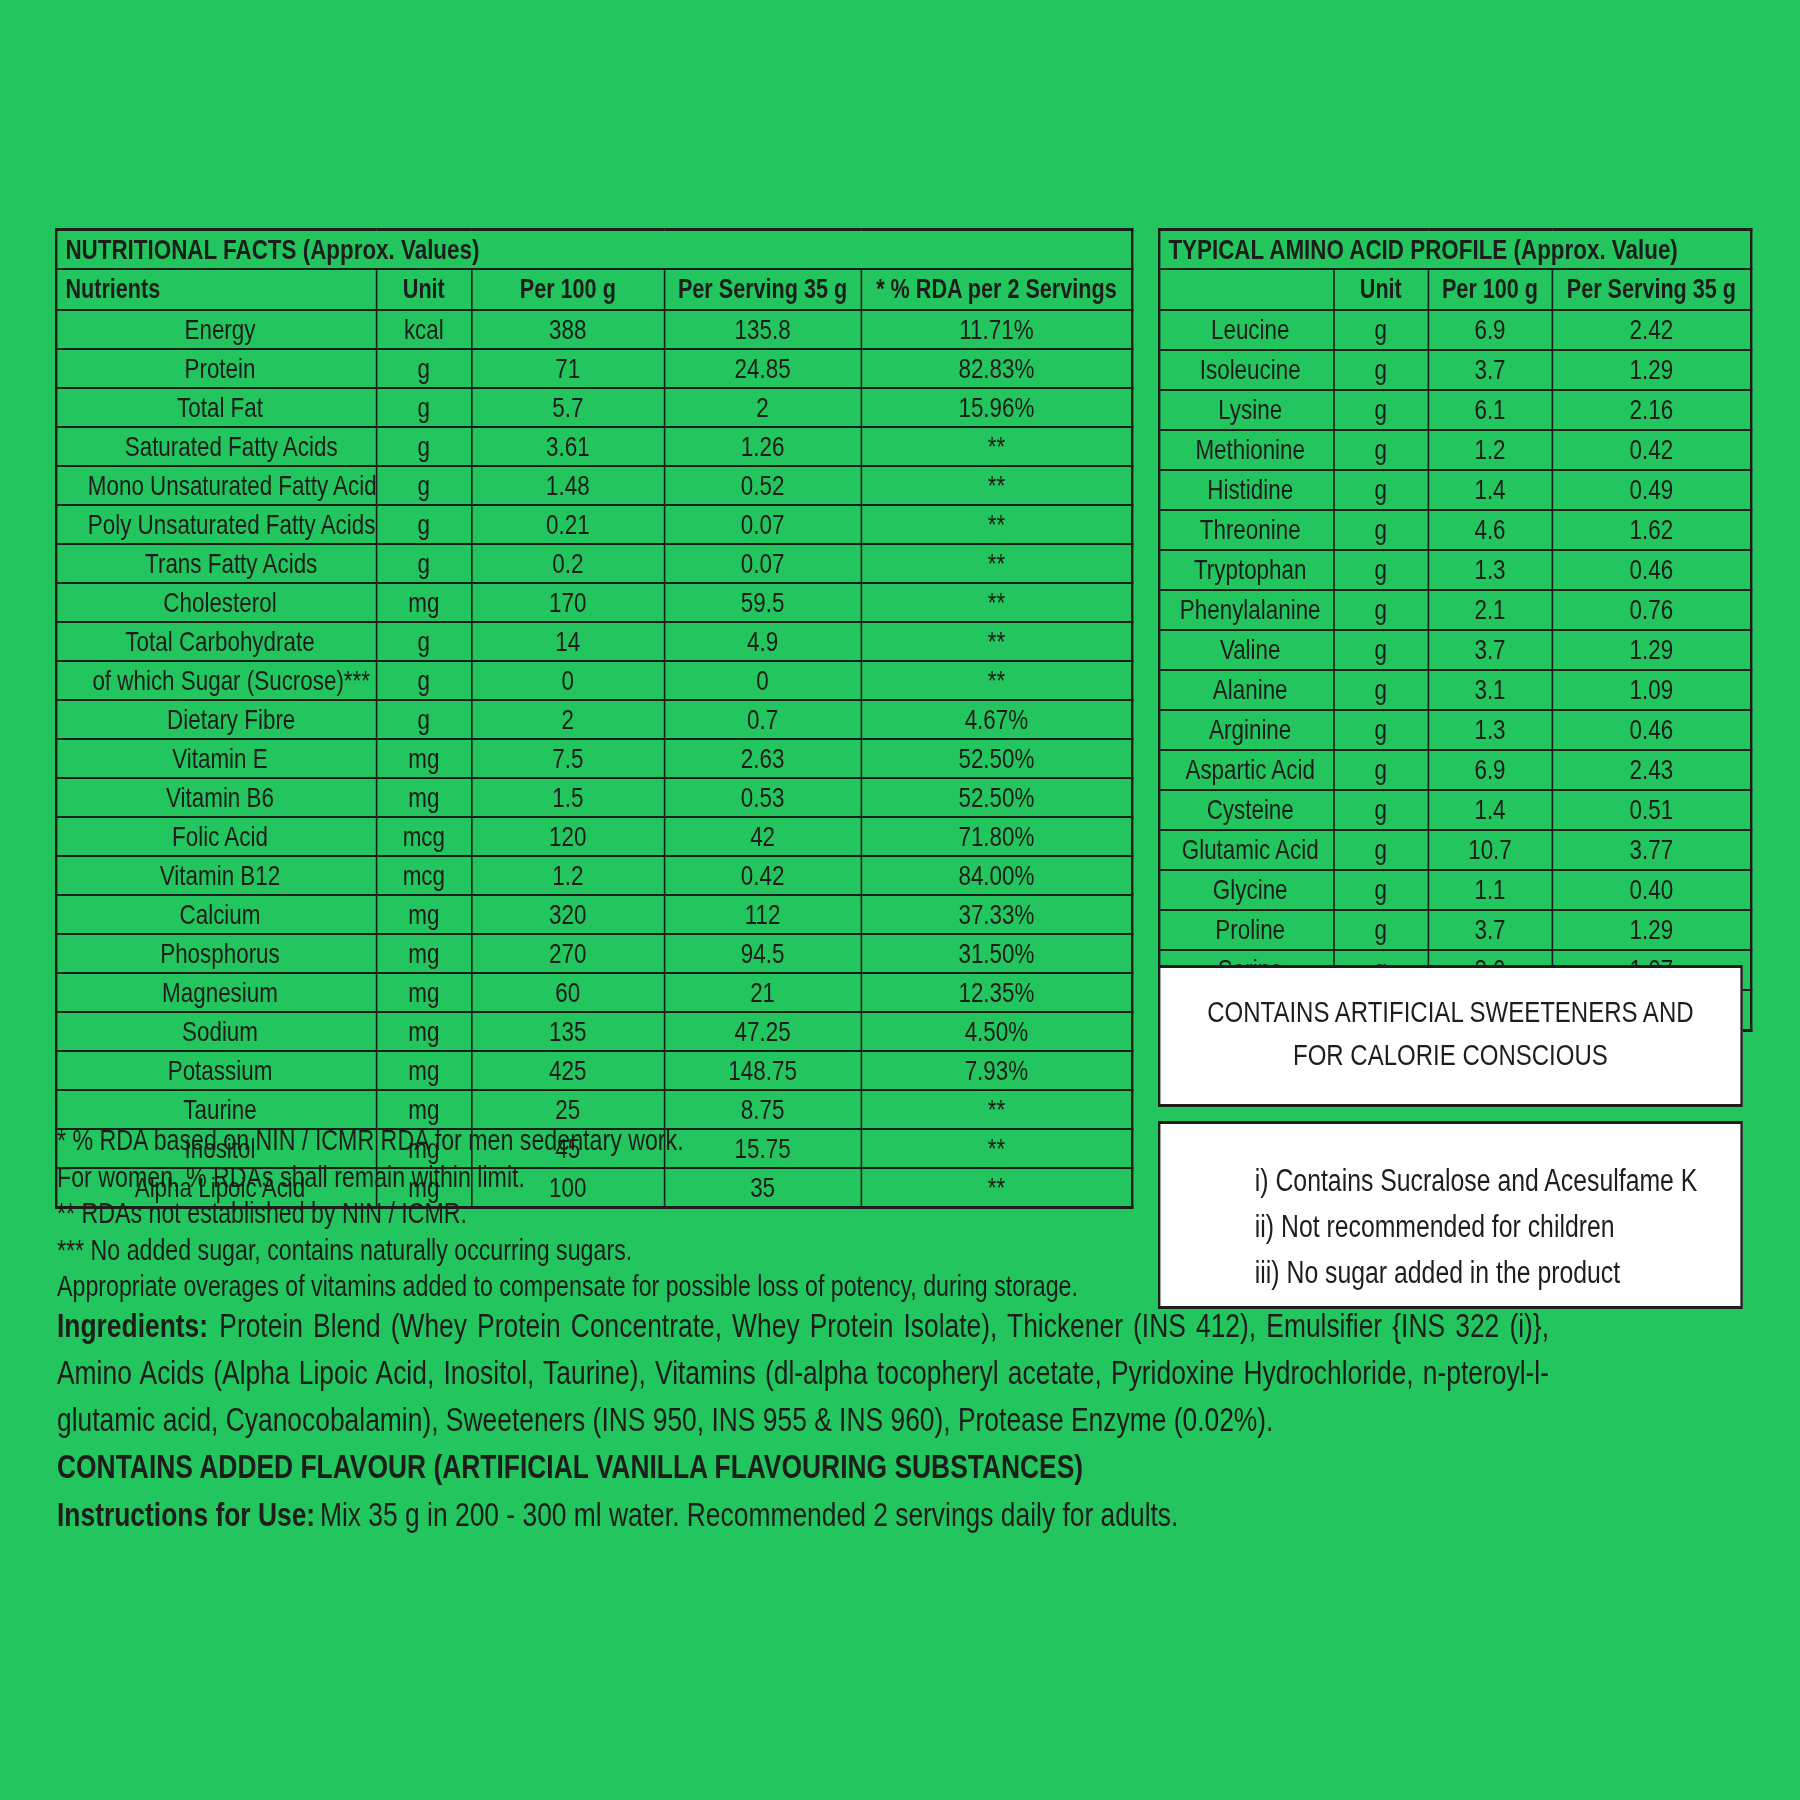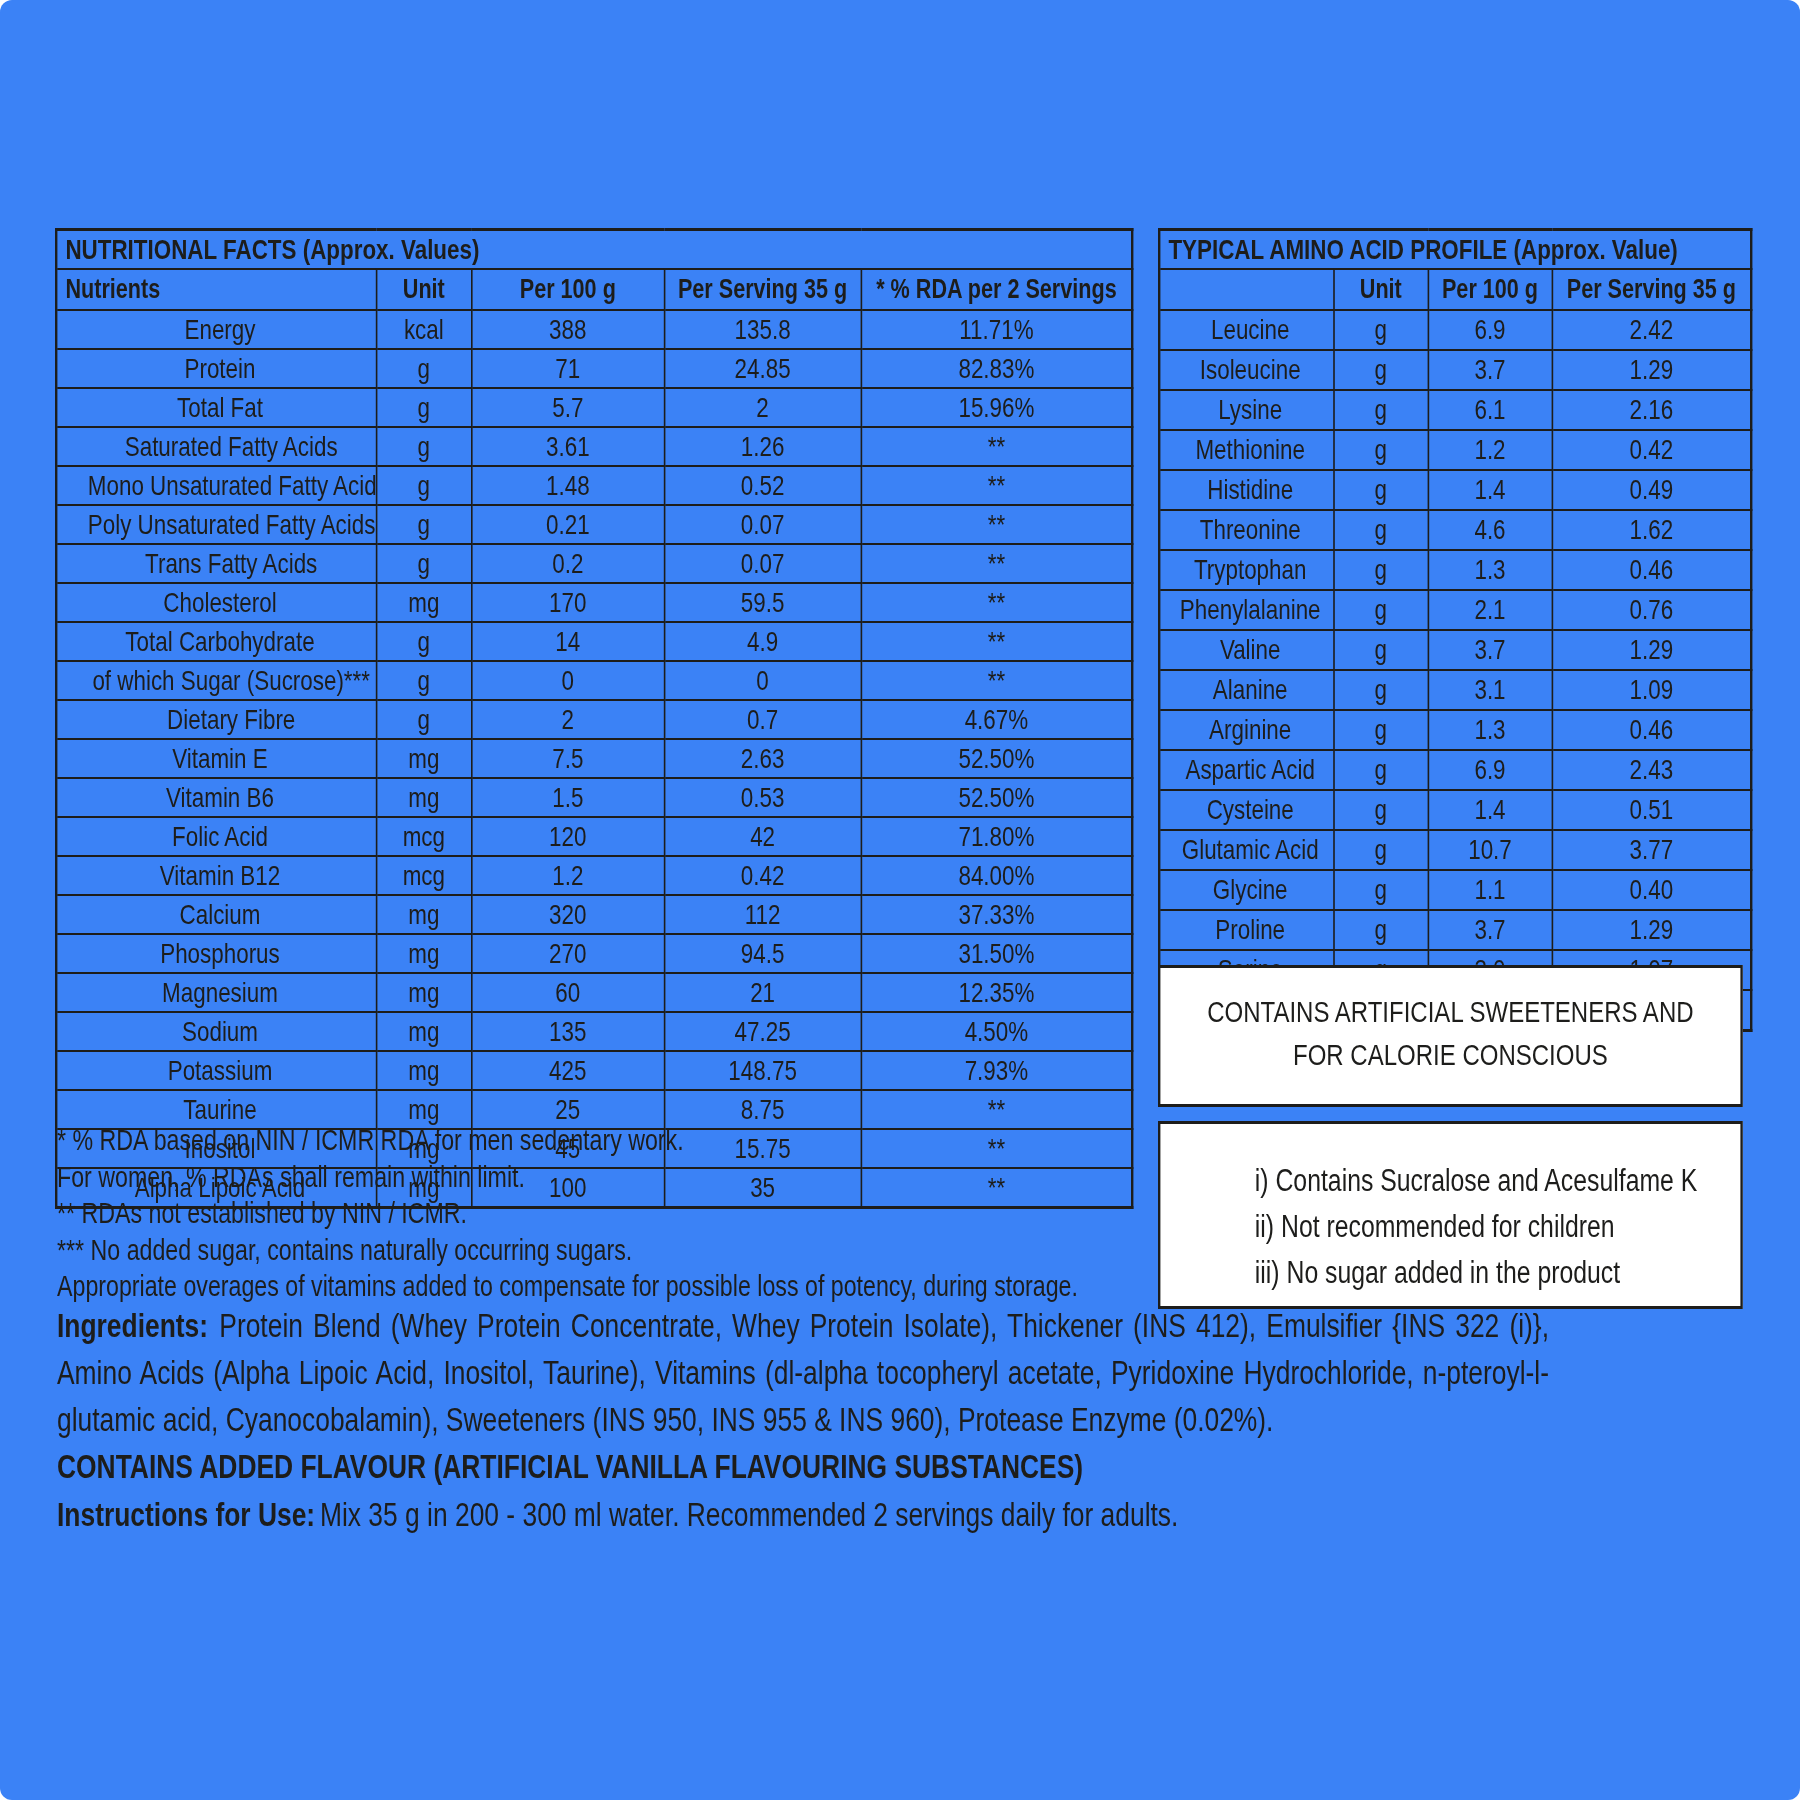--- a/index.html
+++ b/index.html
@@ -1,17 +1,17 @@
 <!DOCTYPE html>
 <html><head>
 <meta charset="utf-8">
 <style>
   html,body{margin:0;padding:0;background:#ffffff;}
   body{width:1800px;height:1800px;font-family:"Liberation Sans", sans-serif;color:#1d1d1b;}
-  #canvas{position:relative;width:1800px;height:1800px;background:#3b82f6;overflow:hidden;border-radius:12px;}
+  #canvas{position:relative;width:1800px;height:1800px;background:#22c55e;overflow:hidden;}
 
   
   .squeeze{position:absolute;transform:scaleX(0.8);transform-origin:0 0;}
 
   table{border-collapse:collapse;table-layout:fixed;border:3px solid #1d1d1b;}
   th,td{border:2px solid #1d1d1b;overflow:hidden;white-space:nowrap;font-weight:normal;}
 
   .tbl-title{font-size:28px;font-weight:bold;text-align:left;padding:0 0 0 10px;height:37px;}
   .hdr th{font-size:27px;font-weight:bold;text-align:center;height:37px;}
   .hdr th.left{text-align:left;padding-left:10px;}

